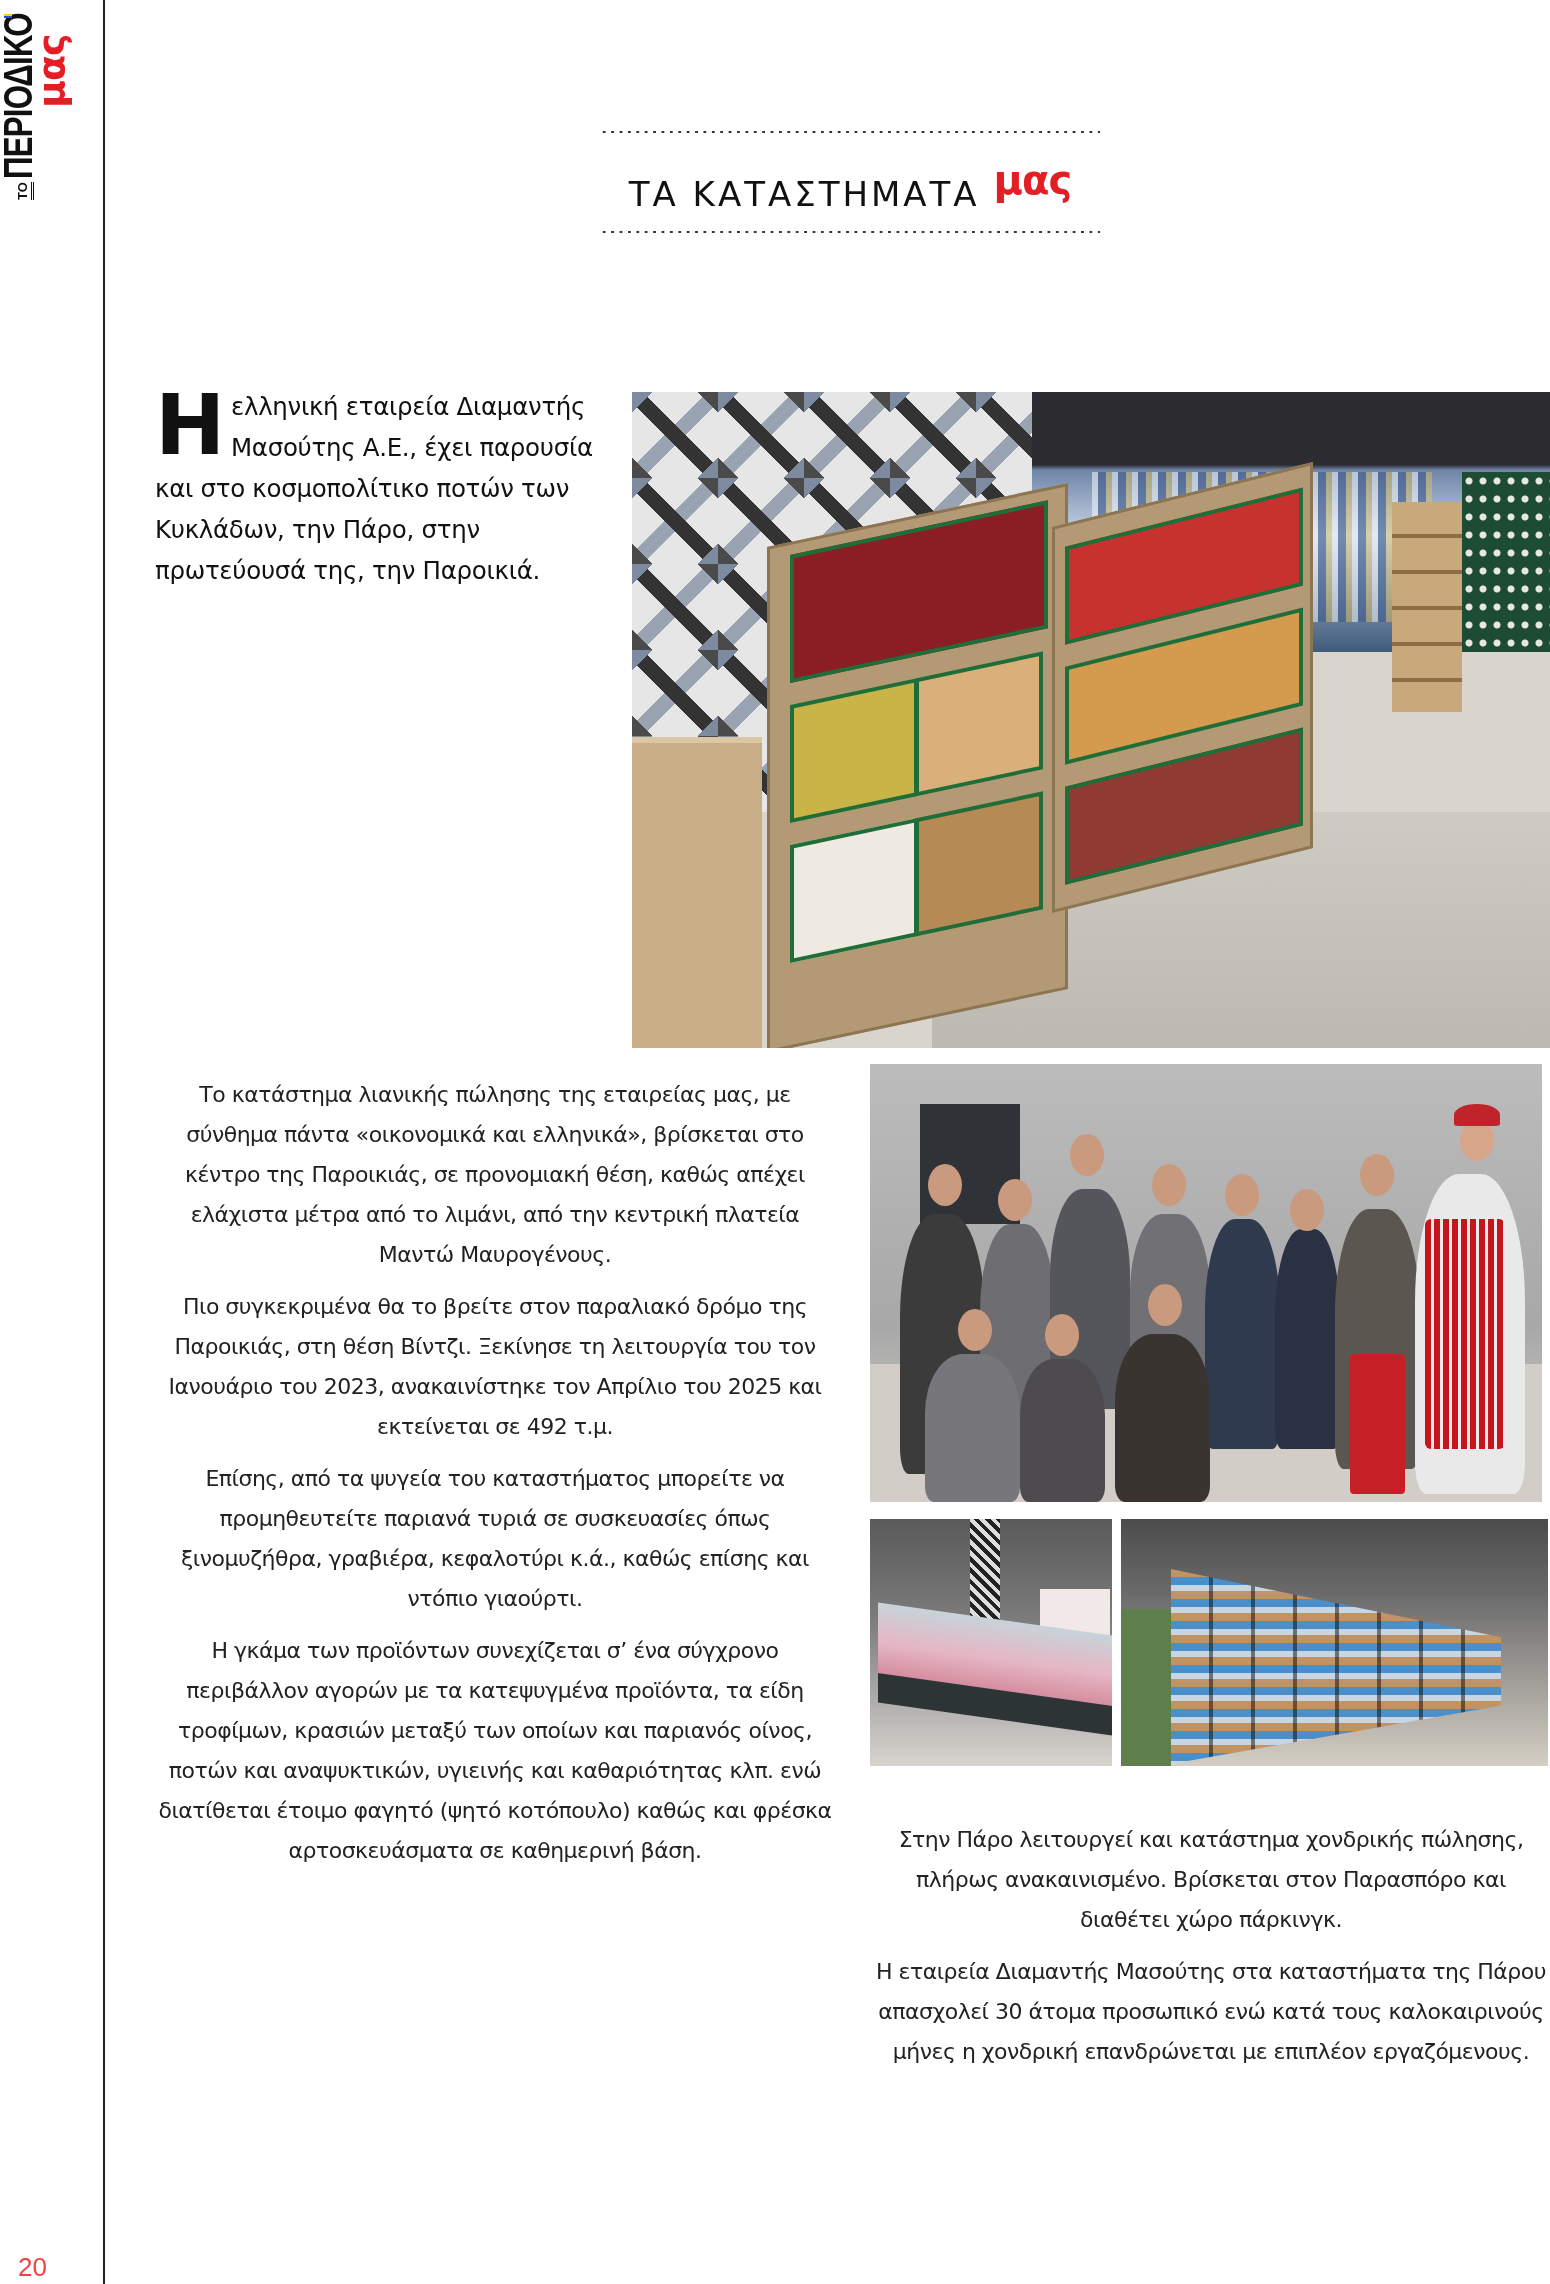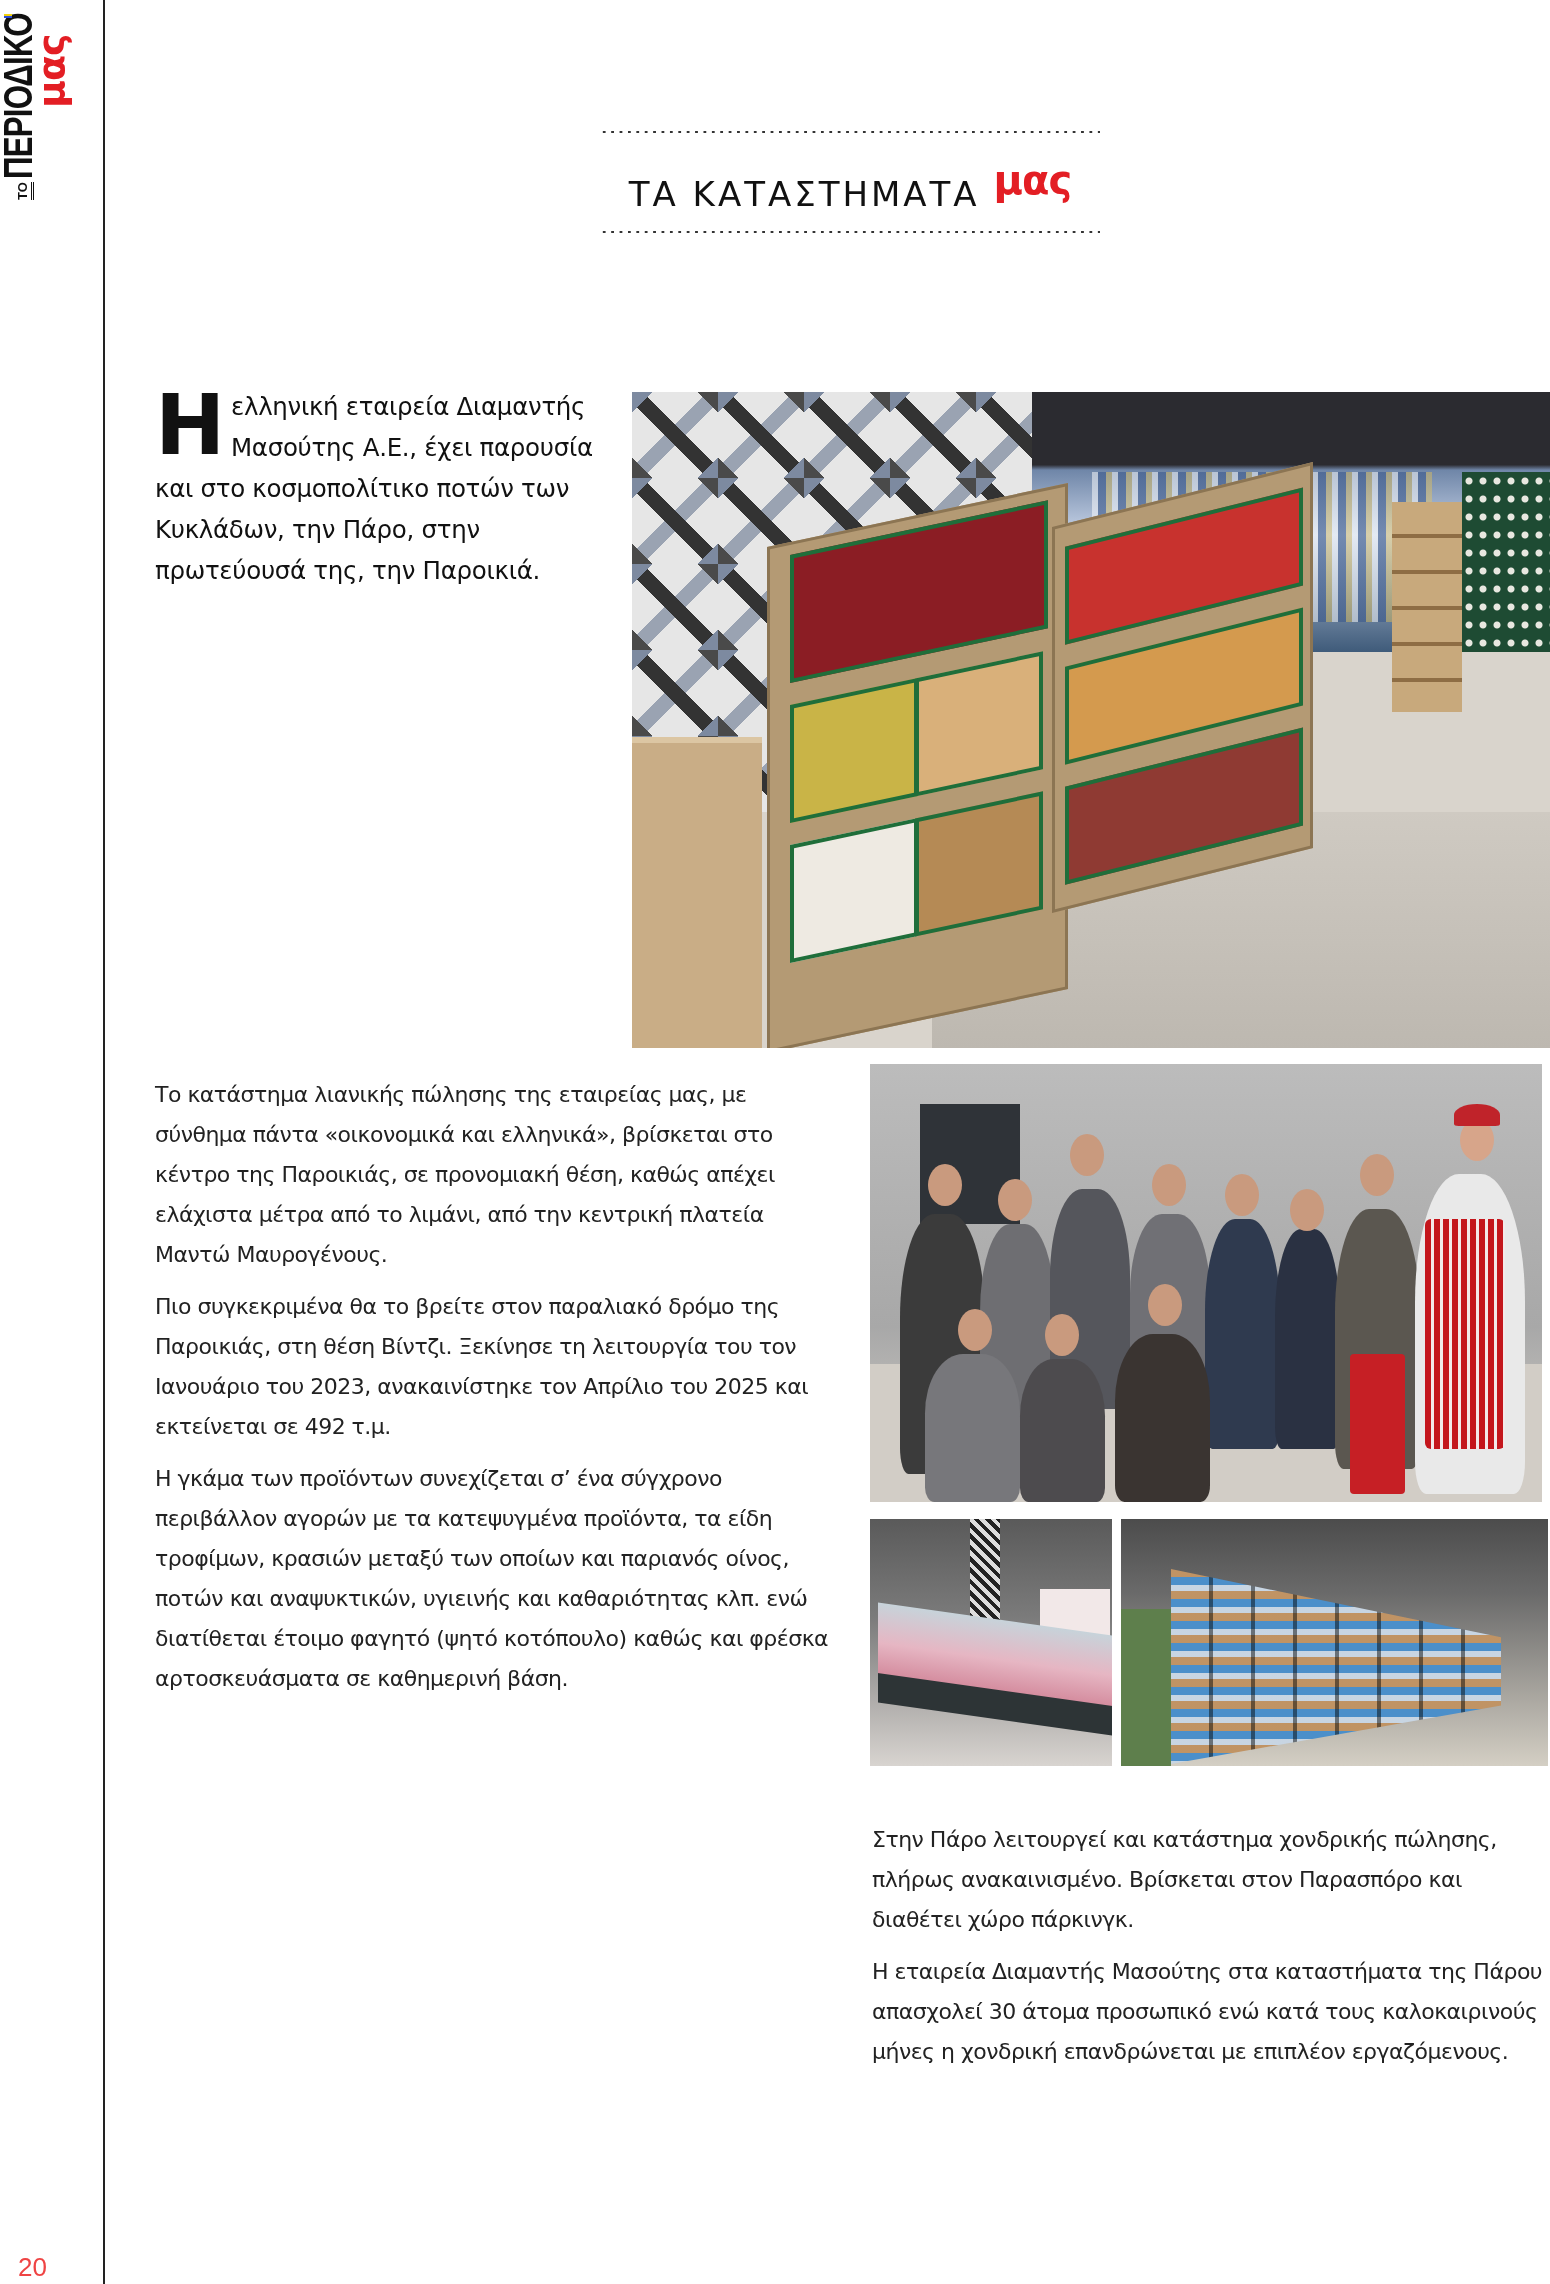--- a/index.html
+++ b/index.html
@@ -70,21 +70,21 @@
     }
     .dropcap {
       float: left; font-family: "DejaVu Sans", sans-serif; font-weight: bold;
       font-size: 84px; line-height: 70px; margin: 4px 6px 0 0; color: #111;
     }
     .body-col {
       position: absolute; left: 155px; top: 1075px; width: 680px;
       font-family: "DejaVu Sans", sans-serif; font-size: 22px; line-height: 40px;
       color: #222; letter-spacing: -0.5px;
     }
-    .body-col p, .right-col p { margin: 0 0 12px 0; }
+    .body-col p, .right-col p { margin: 0 0 12px 0; text-align: center; }
     .right-col {
       position: absolute; left: 872px; top: 1805px; width: 678px;
       font-family: "DejaVu Sans", sans-serif; font-size: 22px; line-height: 40px;
       color: #222; letter-spacing: -0.5px; margin-top: 15px;
     }
     .photo { position: absolute; overflow: hidden; }
     
     .photo-produce { left: 632px; top: 392px; width: 918px; height: 656px;
       background: #d9d4cc; }
     .tile-wall { position: absolute; left: 0; top: 0; width: 400px; height: 420px;
@@ -179,20 +179,21 @@
     <div class="crate" style="left:10px;top:140px;width:230px;height:90px;background:#d49a4e;"></div>
     <div class="crate" style="left:10px;top:260px;width:230px;height:90px;background:#8f3a33;"></div>
   </div>
   <div class="boxes"></div>
   <div class="green-stack"></div>
 </div>
 
 <div class="body-col">
   <p>Το κατάστημα λιανικής πώλησης της εταιρείας μας, με σύνθημα πάντα «οικονομικά και ελληνικά», βρίσκεται στο κέντρο της Παροικιάς, σε προνομιακή θέση, καθώς απέχει ελάχιστα μέτρα από το λιμάνι, από την κεντρική πλατεία Μαντώ Μαυρογένους.</p>
   <p>Πιο συγκεκριμένα θα το βρείτε στον παραλιακό δρόμο της Παροικιάς, στη θέση Βίντζι. Ξεκίνησε τη λειτουργία του τον Ιανουάριο του 2023, ανακαινίστηκε τον Απρίλιο του 2025 και εκτείνεται σε 492 τ.μ.</p>
+  <p>Επίσης, από τα ψυγεία του καταστήματος μπορείτε να προμηθευτείτε παριανά τυριά σε συσκευασίες όπως ξινομυζήθρα, γραβιέρα, κεφαλοτύρι κ.ά., καθώς επίσης και ντόπιο γιαούρτι.</p>
   <p>Η γκάμα των προϊόντων συνεχίζεται σ’ ένα σύγχρονο περιβάλλον αγορών με τα κατεψυγμένα προϊόντα, τα είδη τροφίμων, κρασιών μεταξύ των οποίων και παριανός οίνος, ποτών και αναψυκτικών, υγιεινής και καθαριότητας κλπ. ενώ διατίθεται έτοιμο φαγητό (ψητό κοτόπουλο) καθώς και φρέσκα αρτοσκευάσματα σε καθημερινή βάση.</p>
 </div>
 
 <div class="photo photo-staff">
   <div style="position:absolute;left:50px;top:40px;width:100px;height:120px;background:#2f3338;"></div>
   <div style="position:absolute;left:0;top:300px;width:672px;height:138px;background:#d2cdc6;"></div>
 
   <div class="person" style="left:30px;top:150px;width:85px;height:260px;background:#3b3b3b;"></div>
   <div class="head" style="left:58px;top:100px;"></div>
   <div class="person" style="left:110px;top:160px;width:75px;height:220px;background:#6e6e72;"></div>

